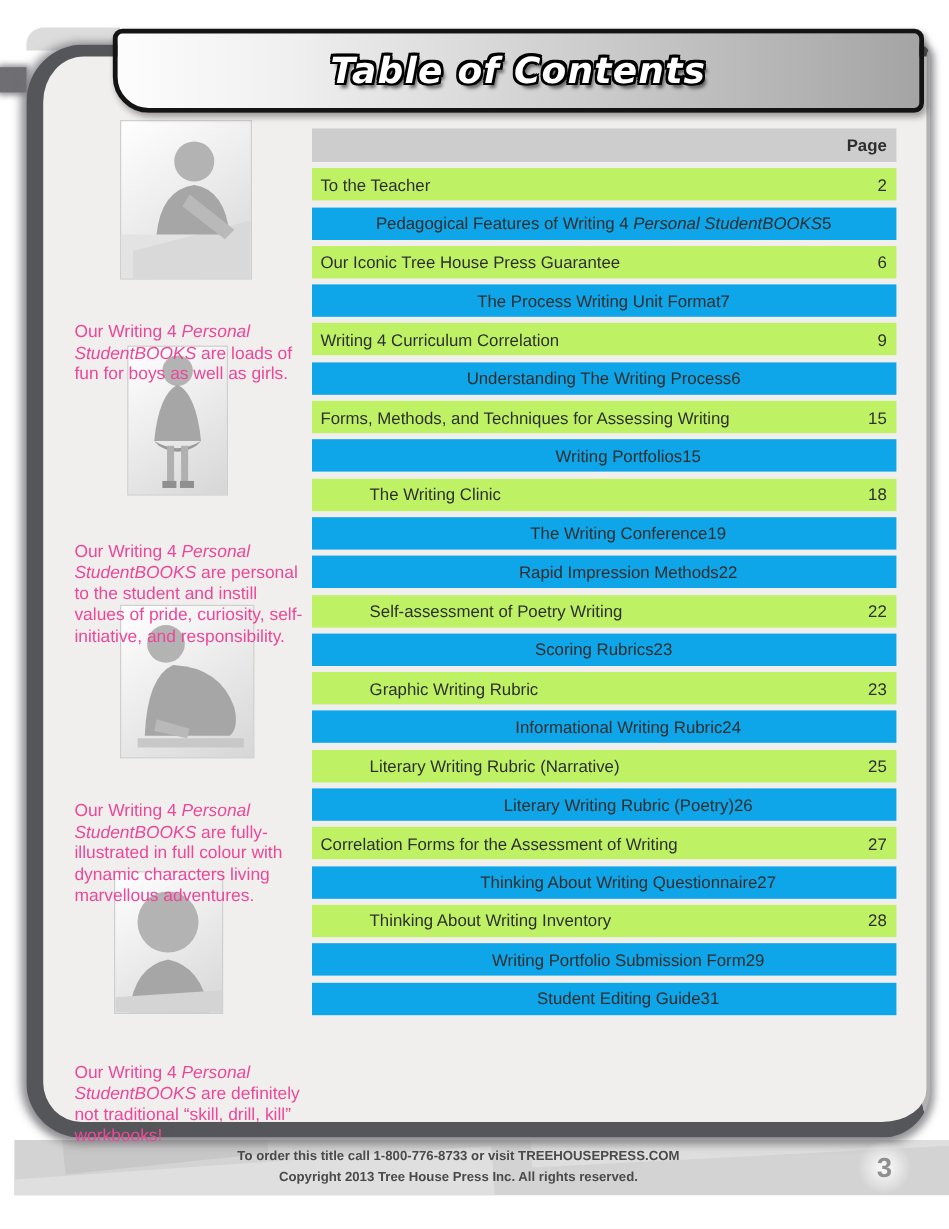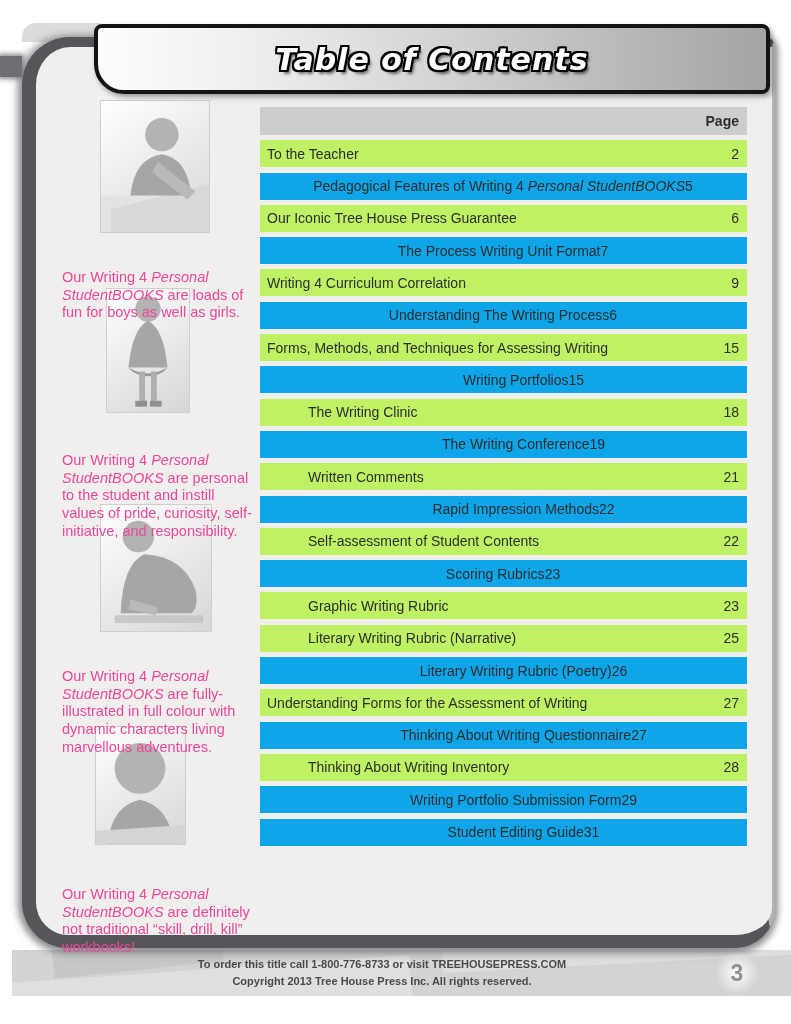--- a/index.html
+++ b/index.html
@@ -195,50 +195,50 @@
     <span class="row-page">15</span>
   </div>
   <div class="trow white sub">
     <span class="row-label">The Writing Clinic</span>
     <span class="row-page">18</span>
   </div>
   <div class="trow shade sub">
     <span class="row-label">The Writing Conference</span>
     <span class="row-page">19</span>
   </div>
-  <div class="trow white sub">
-    <span class="row-label">Written Comments</span>
-    <span class="row-page">21</span>
-  </div>
   <div class="trow shade sub">
     <span class="row-label">Rapid Impression Methods</span>
     <span class="row-page">22</span>
   </div>
   <div class="trow white sub">
-    <span class="row-label">Self-assessment of Student Contents</span>
+    <span class="row-label">Self-assessment of Poetry Writing</span>
     <span class="row-page">22</span>
   </div>
   <div class="trow shade">
     <span class="row-label">Scoring Rubrics</span>
     <span class="row-page">23</span>
   </div>
   <div class="trow white sub">
     <span class="row-label">Graphic Writing Rubric</span>
     <span class="row-page">23</span>
   </div>
+  <div class="trow shade sub">
+    <span class="row-label">Informational Writing Rubric</span>
+    <span class="row-page">24</span>
+  </div>
   <div class="trow white sub">
     <span class="row-label">Literary Writing Rubric (Narrative)</span>
     <span class="row-page">25</span>
   </div>
   <div class="trow shade sub">
     <span class="row-label">Literary Writing Rubric (Poetry)</span>
     <span class="row-page">26</span>
   </div>
   <div class="trow white">
-    <span class="row-label">Understanding Forms for the Assessment of Writing</span>
+    <span class="row-label">Correlation Forms for the Assessment of Writing</span>
     <span class="row-page">27</span>
   </div>
   <div class="trow shade sub">
     <span class="row-label">Thinking About Writing Questionnaire</span>
     <span class="row-page">27</span>
   </div>
   <div class="trow white sub">
     <span class="row-label">Thinking About Writing Inventory</span>
     <span class="row-page">28</span>
   </div>

